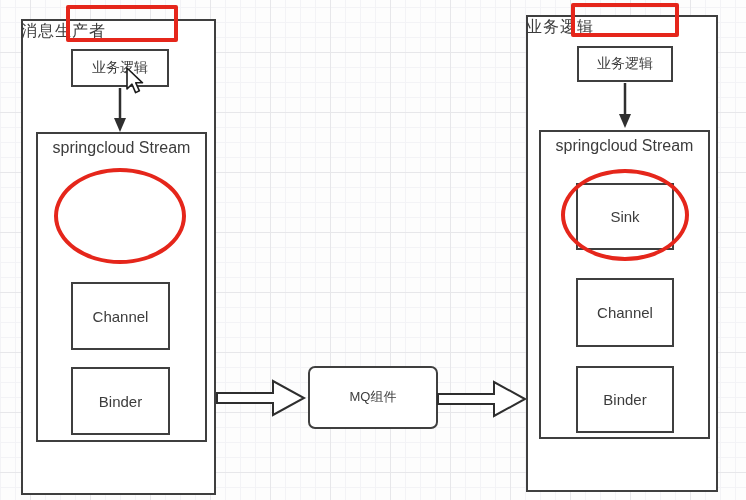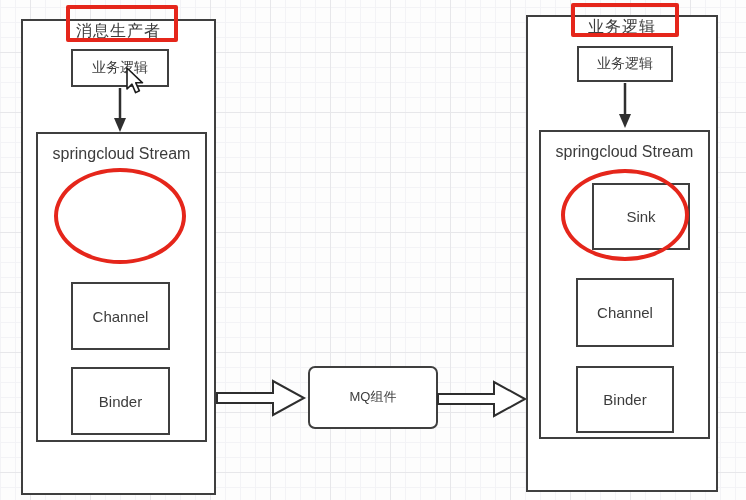--- a/index.html
+++ b/index.html
@@ -31,21 +31,21 @@
     border: 2px solid #3f3f3f;
     display: flex;
     align-items: center;
     justify-content: center;
     font-size: 15px;
     text-align: center;
   }
   .box.small { font-size: 14px; font-family: Liberation Mono, monospace; }
   .title {
     position: absolute;
-    text-align: center;
+    text-align: left;
     font-size: 16px;
     letter-spacing: 1px;
   }
   .red-rect {
     position: absolute;
     border: 4px solid #e5261b;
     border-radius: 2px;
     background: transparent;
     pointer-events: none;
   }
@@ -57,21 +57,21 @@
     pointer-events: none;
   }
   .stream {
     position: absolute;
     background: #ffffff;
     border: 2px solid #3f3f3f;
   }
   .stream-label {
     width: 100%;
     text-align: center;
-    padding-top: 11px;
+    padding-top: 5px;
     font-size: 16px;
   }
   .mq {
     position: absolute;
     background: #ffffff;
     border: 2px solid #3f3f3f;
     border-radius: 7px;
     display: flex;
     flex-direction: column;
     align-items: center;
@@ -134,21 +134,21 @@
 
   <svg style="left:617px; top:82px;" width="16" height="47" viewBox="0 0 16 47">
     <line x1="8" y1="1" x2="8" y2="34" stroke="#2f2f2f" stroke-width="2.5"></line>
     <polygon points="2,32 14,32 8,46" fill="#2f2f2f"></polygon>
   </svg>
 
   <div class="stream" style="left:539px; top:130px; width:171px; height:309px;">
     <div class="stream-label">springcloud Stream</div>
   </div>
 
-  <div class="box" style="left:576px; top:183px; width:98px; height:67px;margin-left:16px;">Sink</div>
+  <div class="box" style="left:576px; top:183px; width:98px; height:67px;">Sink</div>
 
   <div class="box" style="left:576px; top:278px; width:98px; height:69px;">Channel</div>
 
   <div class="box" style="left:576px; top:366px; width:98px; height:67px;">Binder</div>
 
   <div class="red-rect" style="left:571px; top:3px; width:108px; height:34px;"></div>
   <div class="red-ellipse" style="left:561px; top:169px; width:128px; height:92px;"></div>
 
 </div>
 

